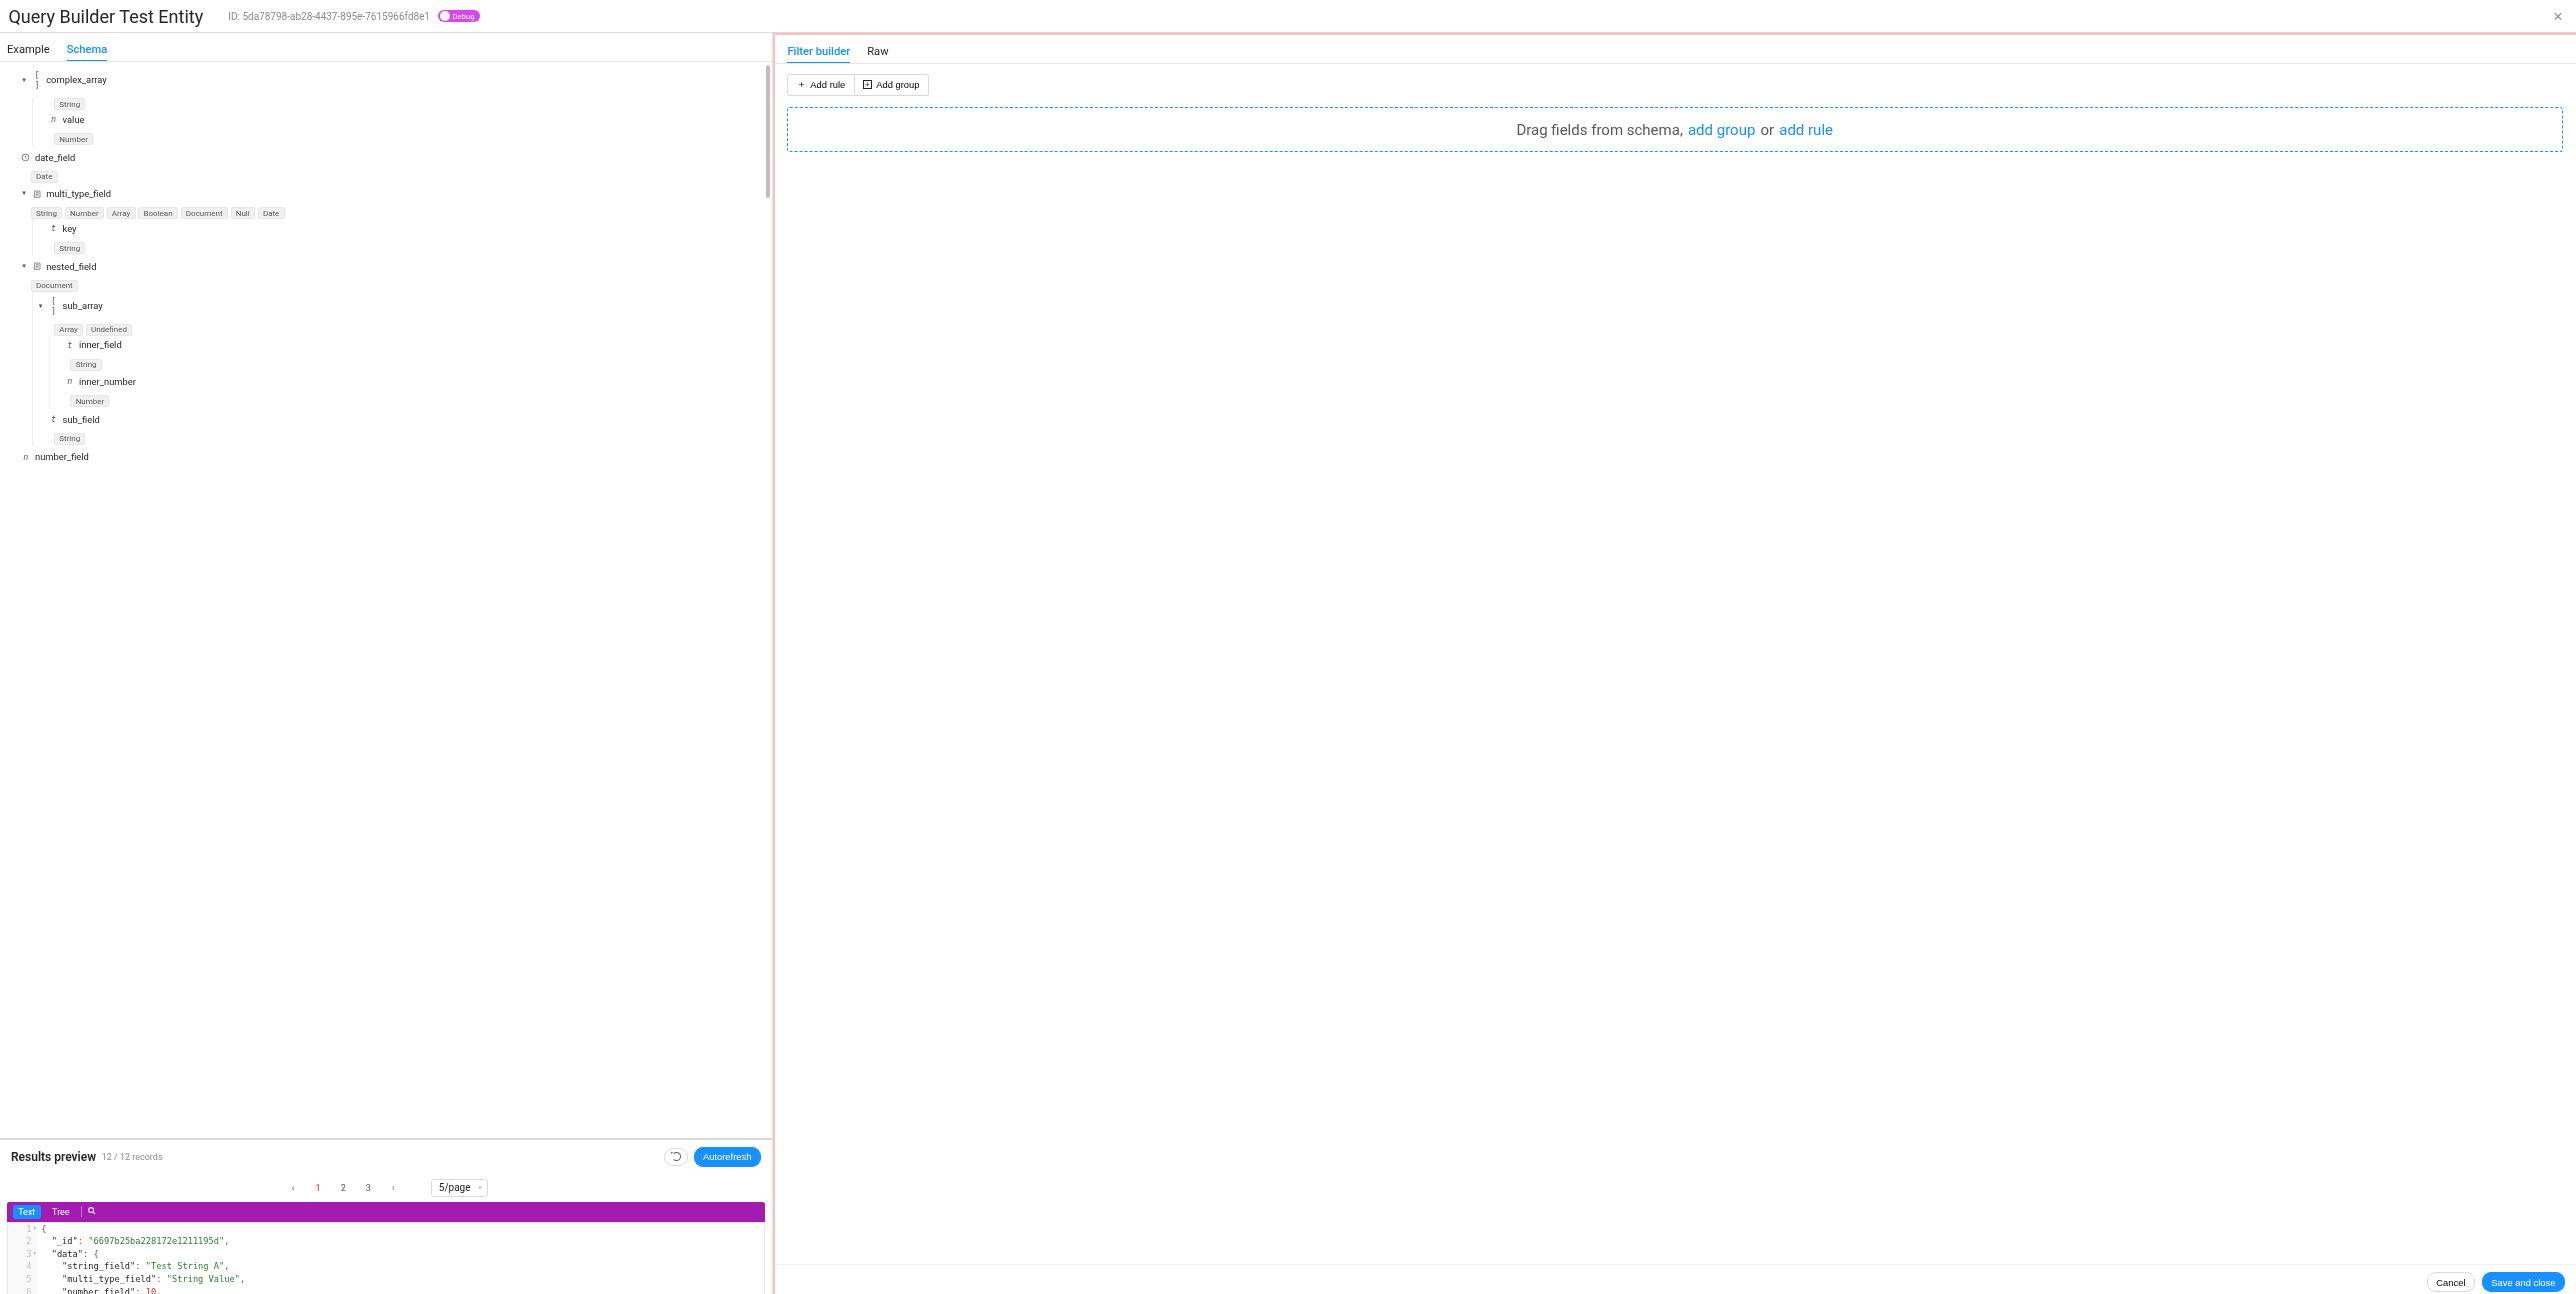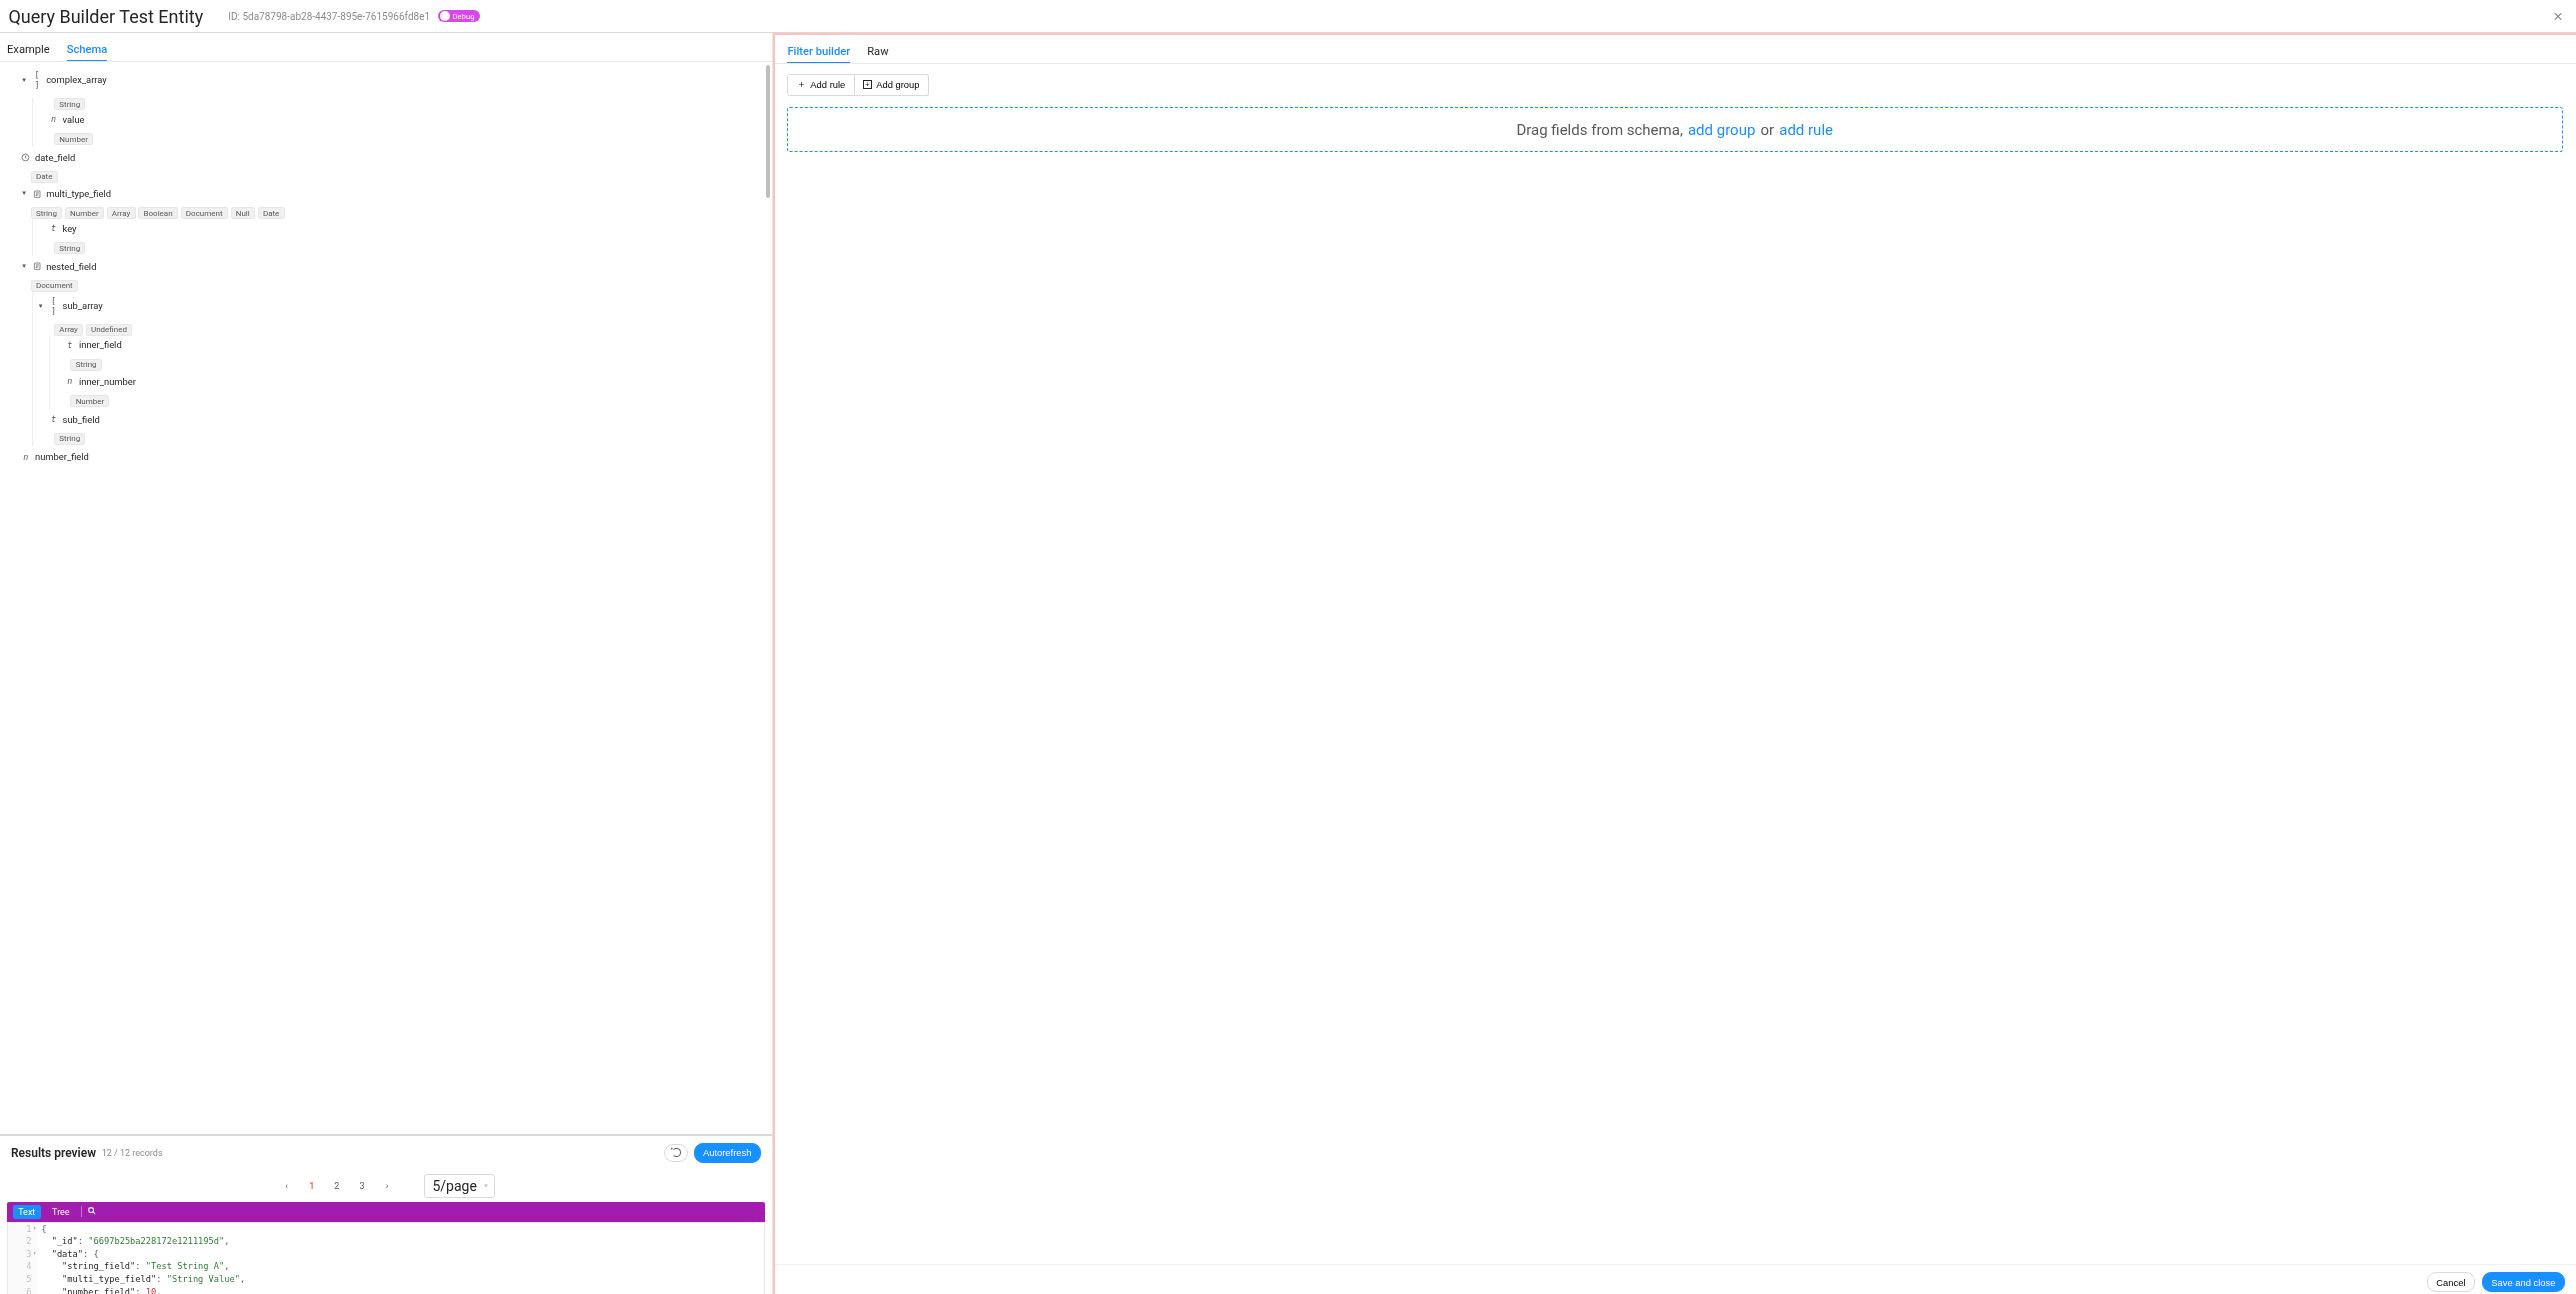--- a/index.html
+++ b/index.html
@@ -37,21 +37,21 @@
 .results-header h2 { font-size: 12px; font-weight: 600; }
 .results-count { color: #8c8c8c; font-size: 9px; }
 .results-header .spacer { flex: 1; }
 .btn { border: 0.7px solid #d9d9d9; background: #fff; border-radius: 9px; padding: 3.5px 8.4px; font-size: 9.4px; cursor: pointer; display: inline-flex; align-items: center; gap: 4.2px; }
 .btn.primary { background: #1890ff; border-color: #1890ff; color: #fff; }
 .btn.icon-only { padding: 3.5px 6.3px; }
 
 .pagination { display: flex; align-items: center; justify-content: center; gap: 5.6px; padding: 4.2px 7px; }
 .page-btn { width: 19.5px; height: 19.5px; display: flex; align-items: center; justify-content: center; border-radius: 2.1px; cursor: pointer; font-size: 9px; color: #595959; }
 .page-btn.active { color: #ff4d4f; font-weight: 500; }
-.page-size { border: 0.7px solid #d9d9d9; border-radius: 2.8px; padding: 2.8px 17px 2.8px 7px; font-size: 14px; position: relative; margin-left: 22px; }
+.page-size { border: 0.7px solid #d9d9d9; border-radius: 2.8px; padding: 2.8px 17px 2.8px 7px; font-size: 10px; position: relative; margin-left: 22px; }
 .page-size::after { content: ""; position: absolute; right: 5.6px; top: 50%; width: 0; height: 0; border-left: 2.8px solid transparent; border-right: 2.8px solid transparent; border-top: 3.5px solid #bfbfbf; transform: translateY(-50%); }
 
 .code-toolbar { background: #a21caf; display: flex; align-items: center; padding: 2.8px 5.6px; gap: 5.6px; margin: 0 7px; border-radius: 2.1px 2.1px 0 0; }
 .code-toolbar .ct-tab { color: #fff; padding: 2.1px 5.6px; font-size: 9px; border-radius: 2.1px; cursor: pointer; }
 .code-toolbar .ct-tab.active { background: #1890ff; }
 .code-toolbar .divider { width: 0.7px; height: 11.2px; background: rgba(255,255,255,0.4); }
 .code-toolbar .search-icon { color: #fff; cursor: pointer; }
 
 .code-view { margin: 0 7px; border: 0.7px solid #e8e8e8; font-family: "Menlo", monospace; font-size: 8.7px; line-height: 1.45; }
 .code-line { display: flex; }

